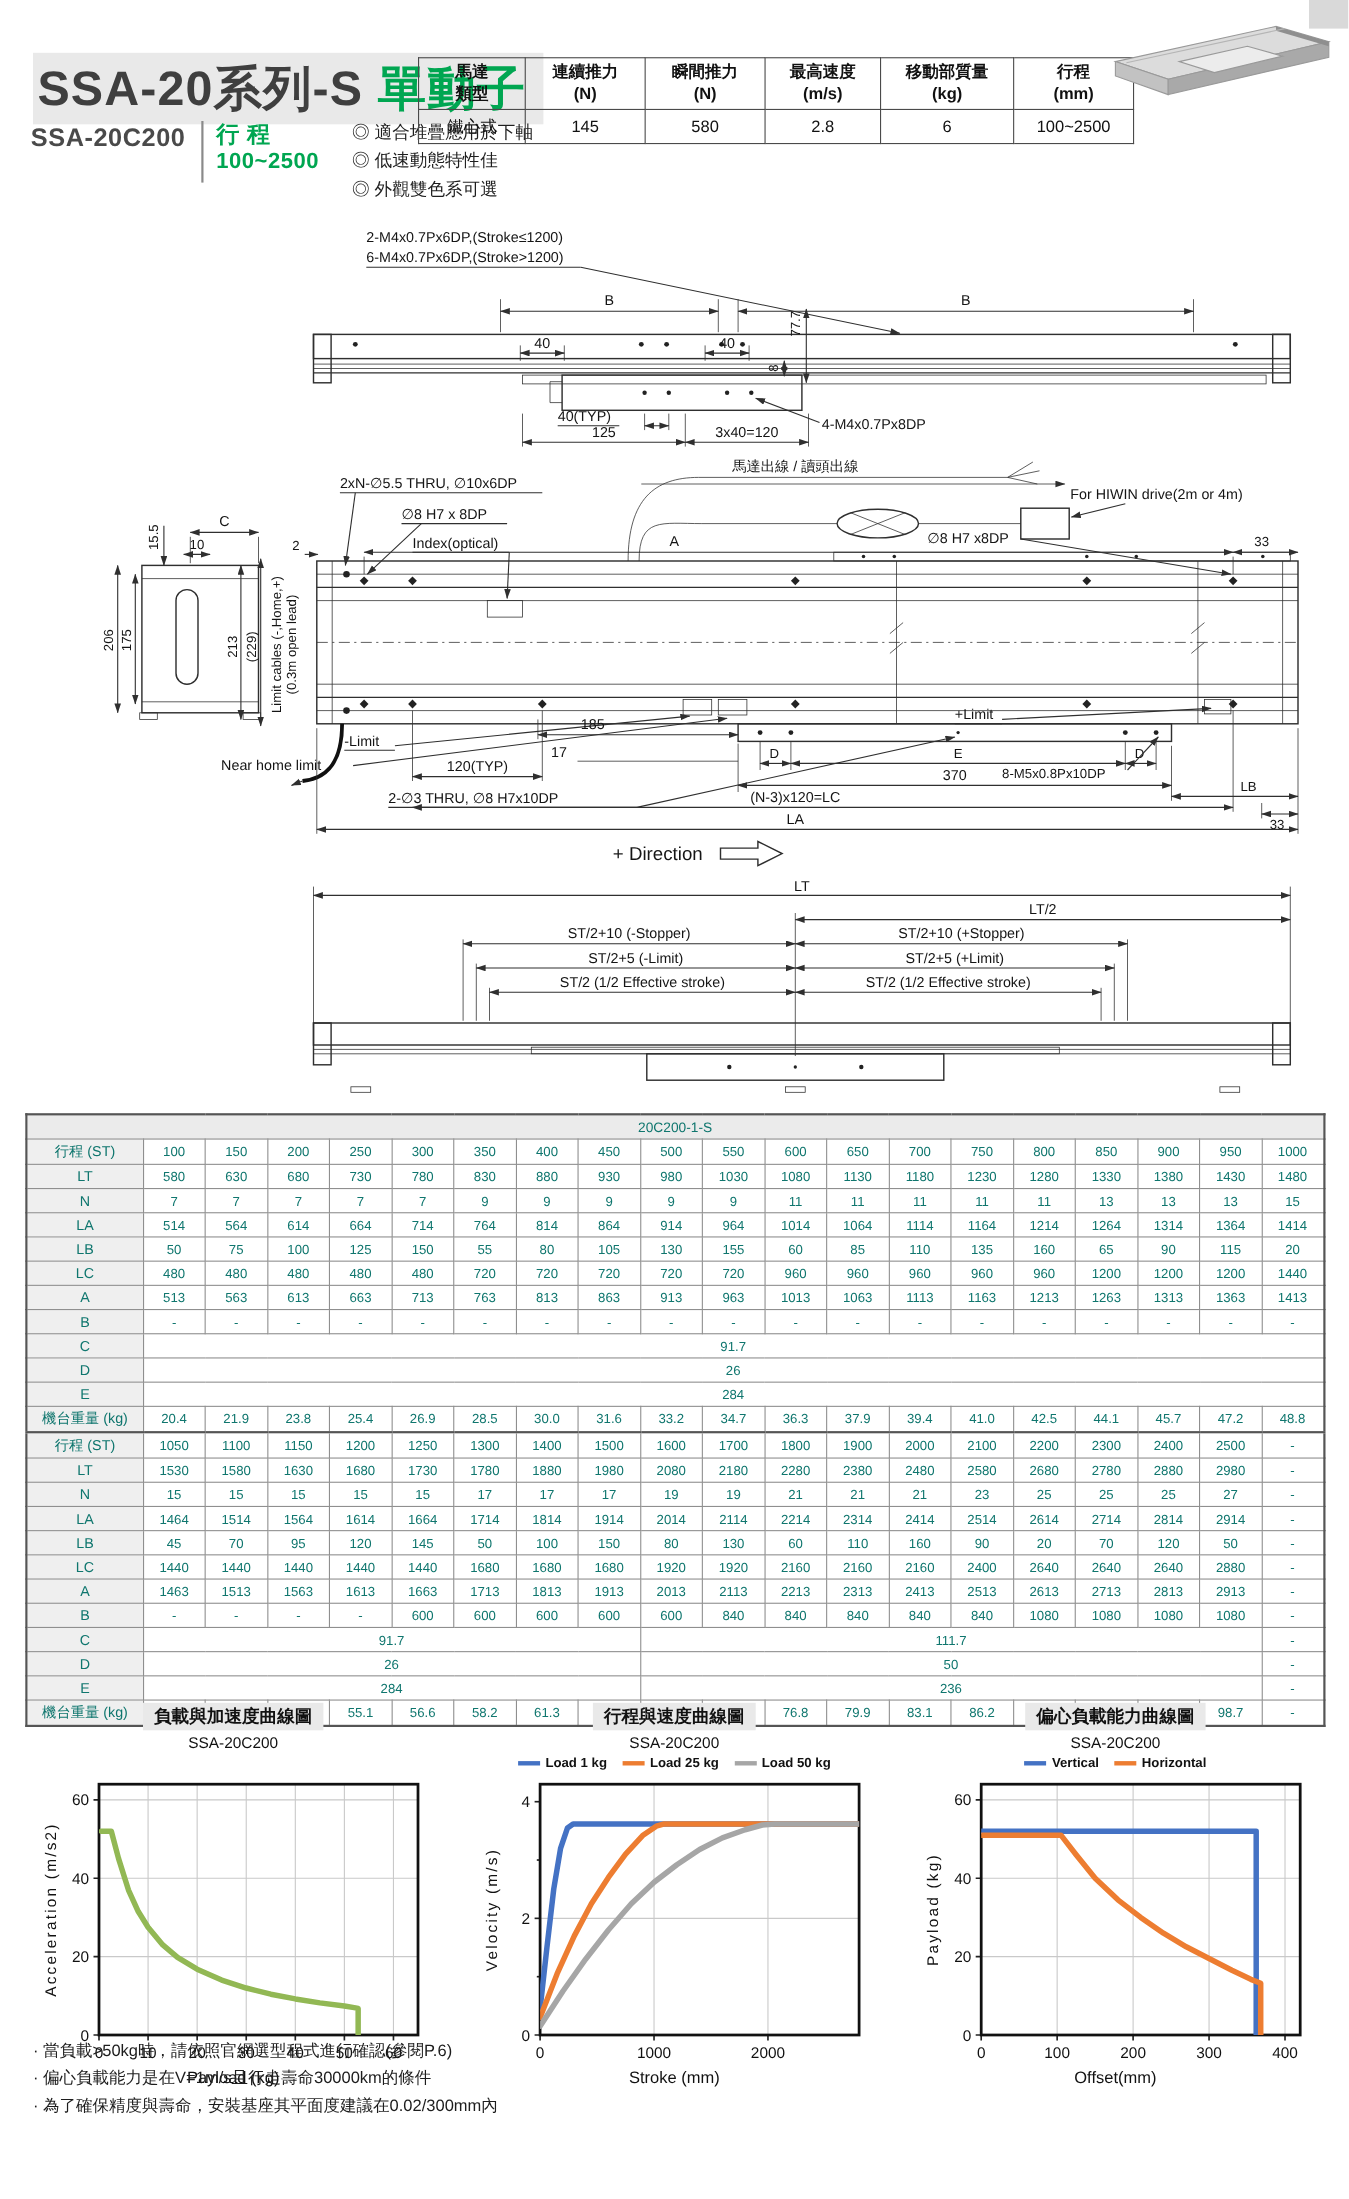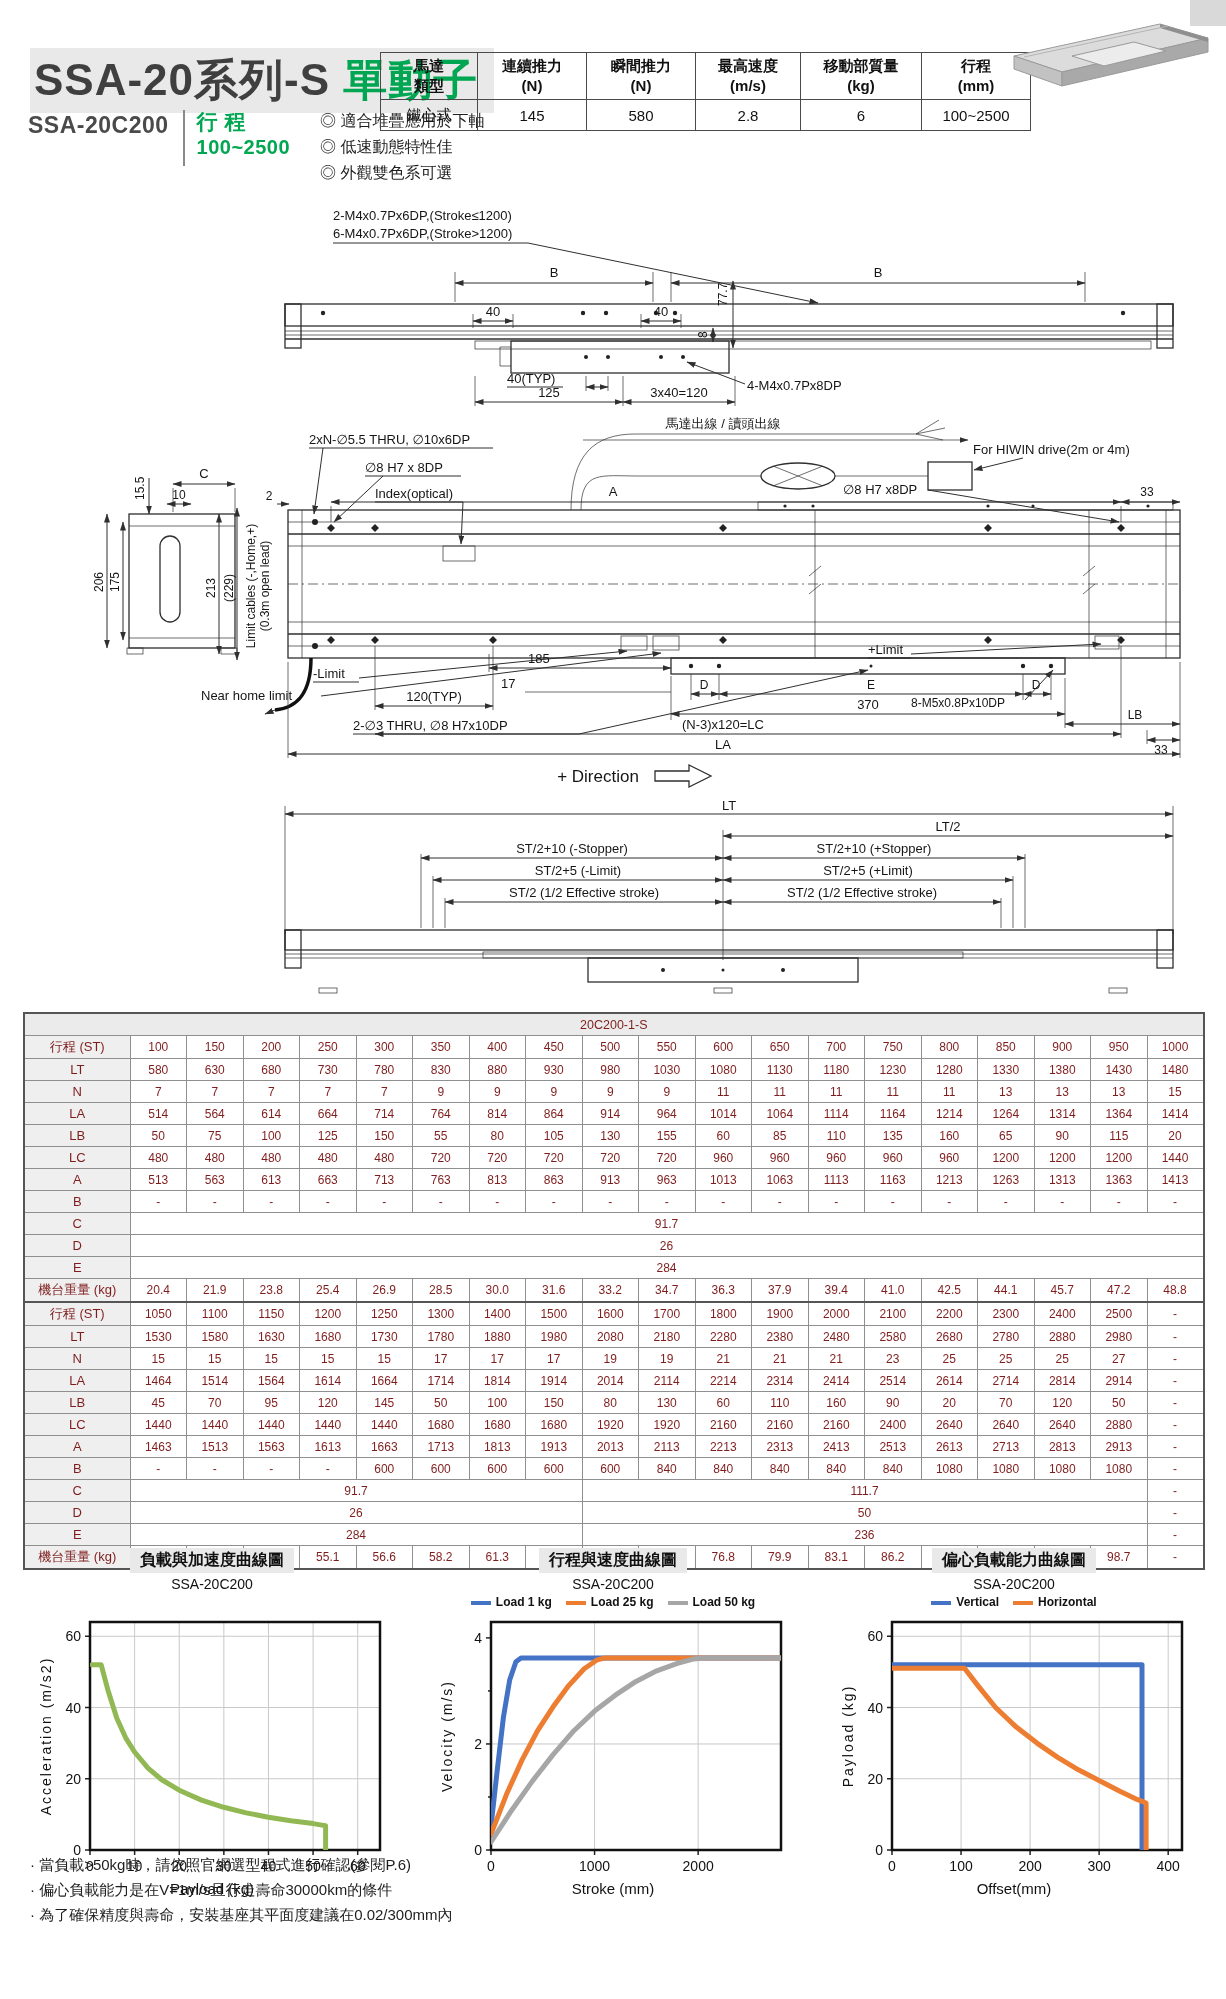--- a/index.html
+++ b/index.html
@@ -30,21 +30,21 @@
   .ext{stroke:#2f2f2f;fill:none;stroke-width:0.7px;}
   .dash{stroke-dasharray:10 4 2 4;}
   .dia{fill:#222;stroke:none;}
   .dot{fill:#222;stroke:none;}
   .lbl{font-family:"Liberation Sans",sans-serif;font-size:13px;fill:#151515;}
   .lbl-s{font-family:"Liberation Sans",sans-serif;font-size:12px;fill:#151515;}
   .lbl-b{font-family:"Liberation Sans",sans-serif;font-size:17px;fill:#151515;}
   .cable{stroke:#111;fill:none;stroke-width:3.5px;}
   
   .dim-table{border-collapse:collapse;table-layout:fixed;width:1180px;border:2px solid #555;
-             font-size:12px;color:#7f1d1d;}
+             font-size:12px;color:#0f766e;}
   .dim-table td{border:1px solid #8f8f8f;text-align:center;padding:2px 0;height:17px;
                 overflow:hidden;white-space:nowrap;}
   .dim-table td.model{background:#ebebeb;font-size:12.5px;}
   .dim-table td.lbl{background:#efefef;margin-top:42px;}
   .dim-table tr.sec2 td{border-top:2px solid #555;}
   
   .charts{position:absolute;left:23px;top:1548px;width:1180px;display:flex;justify-content:space-between;}
   .chart-block{width:378px;text-align:center;}
   .chart-title{display:inline-block;background:#e9e9e9;font-size:16px;font-weight:bold;
                padding:2px 10px;color:#111;}

